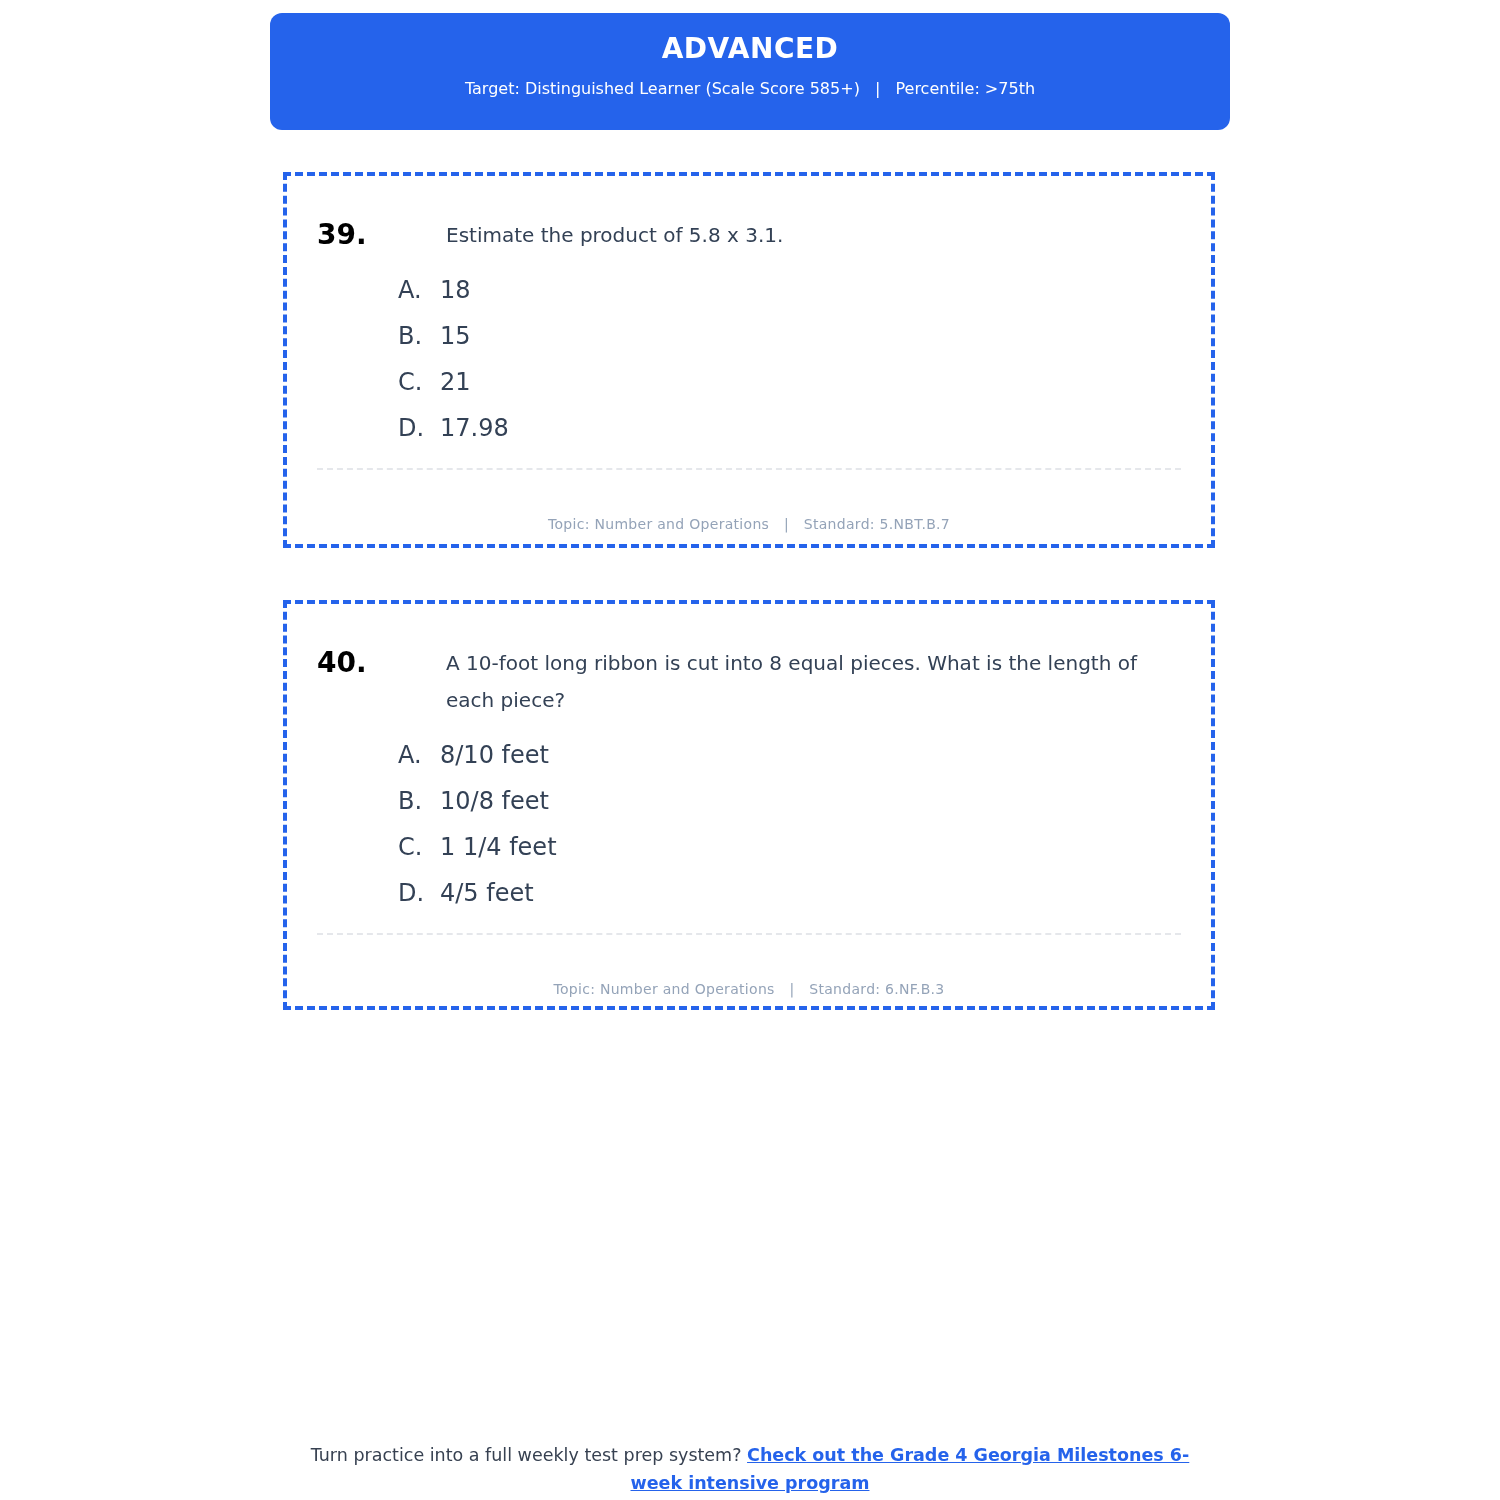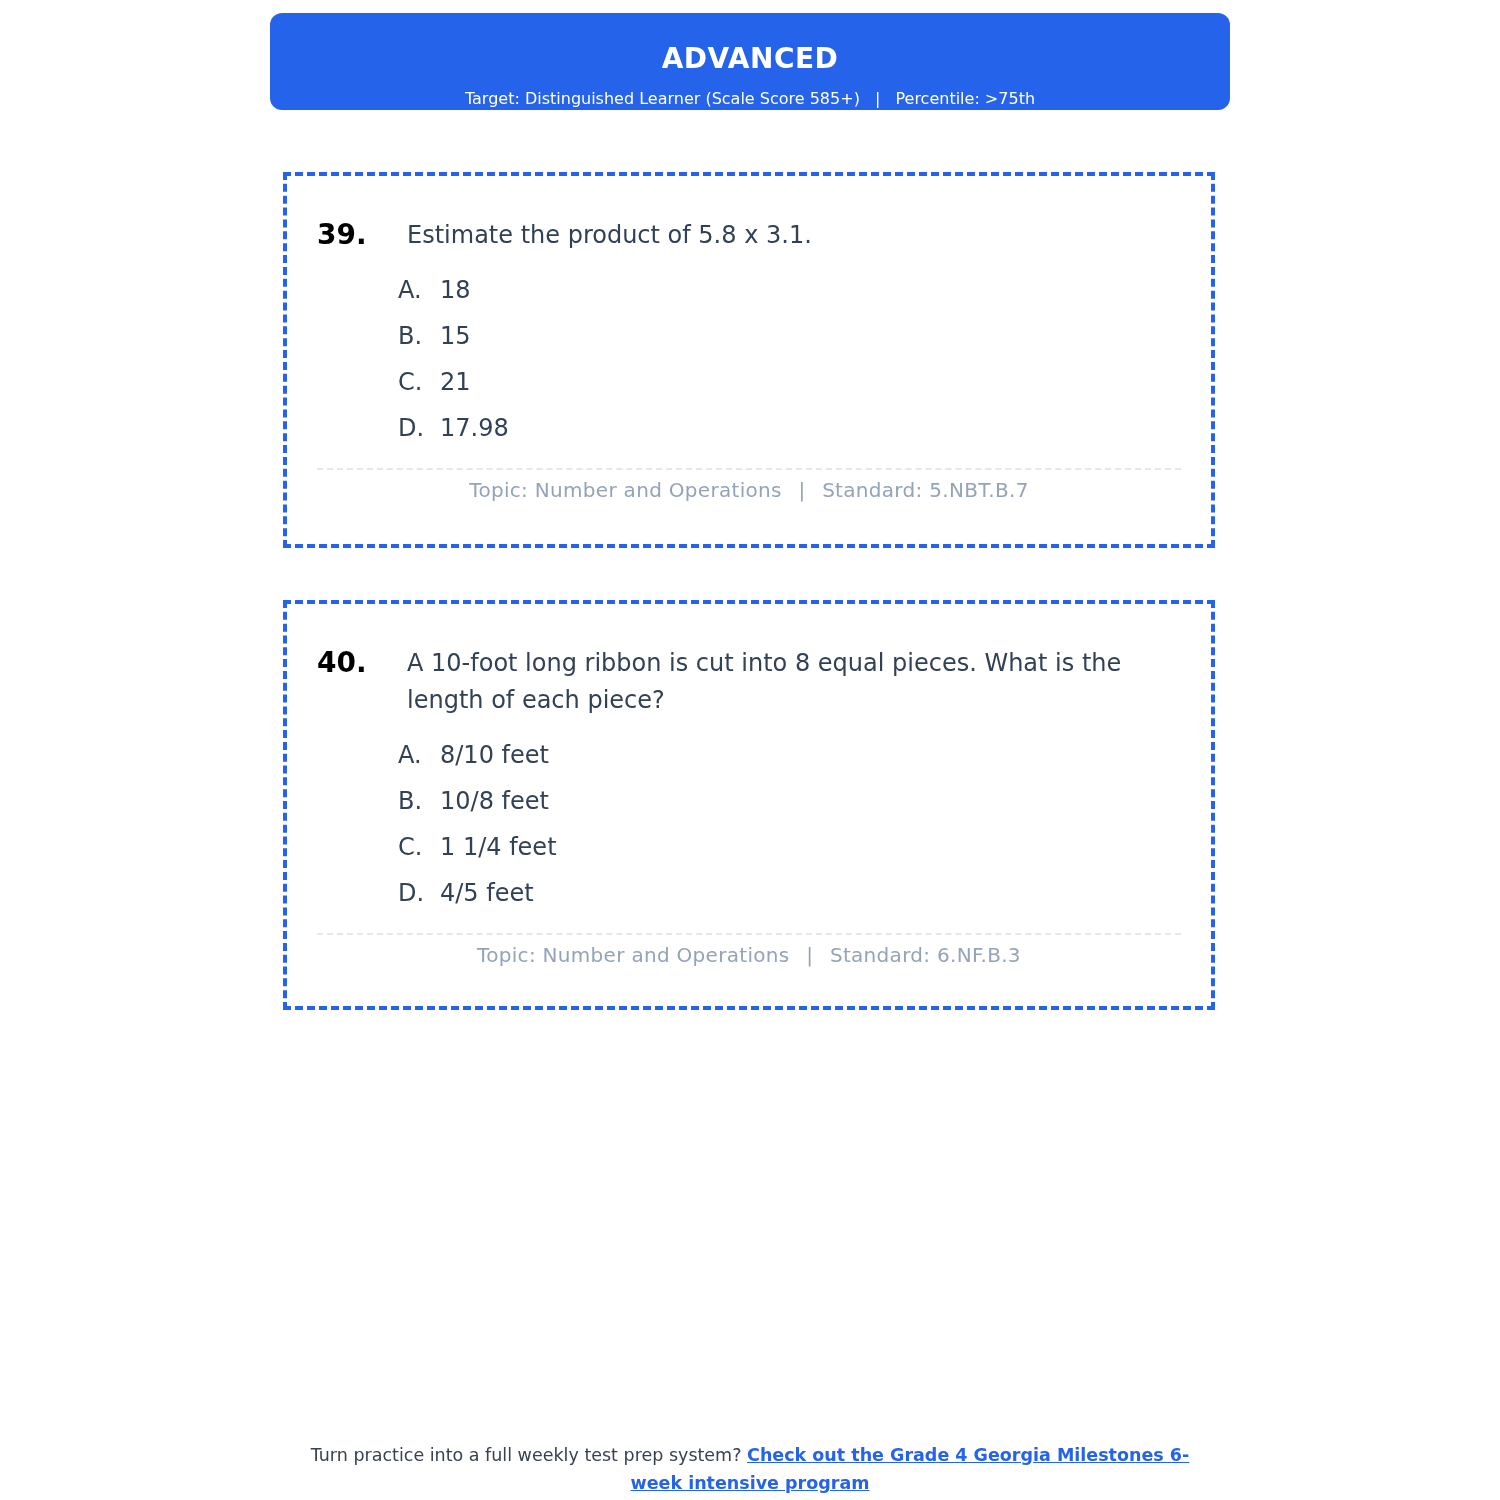--- a/index.html
+++ b/index.html
@@ -10,26 +10,26 @@
     background: #ffffff;
     font-family: "DejaVu Sans", "Liberation Sans", sans-serif;
     position: relative;
     overflow: hidden;
   }
 
   
   .banner {
     position: absolute;
     left: 270px; top: 13px;
-    width: 960px; height: 97px;
+    width: 960px; height: 117px;
     background: #2563eb;
     border-radius: 12px;
     color: #ffffff;
     text-align: center;
-    padding-top: 30px;
+    padding-top: 20px;
   }
   .banner-title {
     font-size: 28px;
     font-weight: bold;
     letter-spacing: 0.5px;
     line-height: 32px;
   }
   .banner-subtitle {
     margin-top: 12px;
     font-size: 16px;
@@ -51,46 +51,47 @@
 
   .q-row { display: flex; margin-top: 40px; }
   .q-num {
     flex: 0 0 90px;
     font-size: 28px;
     font-weight: bold;
     color: #000000;
     line-height: 37px;
   }
   .q-text {
-    font-size: 24px;
+    font-size: 20px;
     color: #334155;
     line-height: 37px;
     padding-top: 1px;
+    margin-left: 39px;
   }
 
   .options { margin-top: 24px; }
   .option {
     display: flex;
     padding-left: 81px;
     font-size: 24px;
     color: #334155;
     line-height: 24px;
     margin-bottom: 22px;
   }
   .opt-label { flex: 0 0 42px; }
 
   .q-sep {
     border: none;
     border-top: 2px dashed #e5e7eb;
     margin: 28px 0 0 0;
   }
   .q-meta {
-    margin-top: 8px;
+    margin-top: 42px;
     text-align: center;
-    font-size: 20px;
+    font-size: 14px;
     color: #94a3b8;
     line-height: 24px;
     letter-spacing: 0.3px;
   }
   .q-meta .divider { margin: 0 10px; }
 
   
   .footer {
     position: absolute;
     left: 0; top: 1437px;

